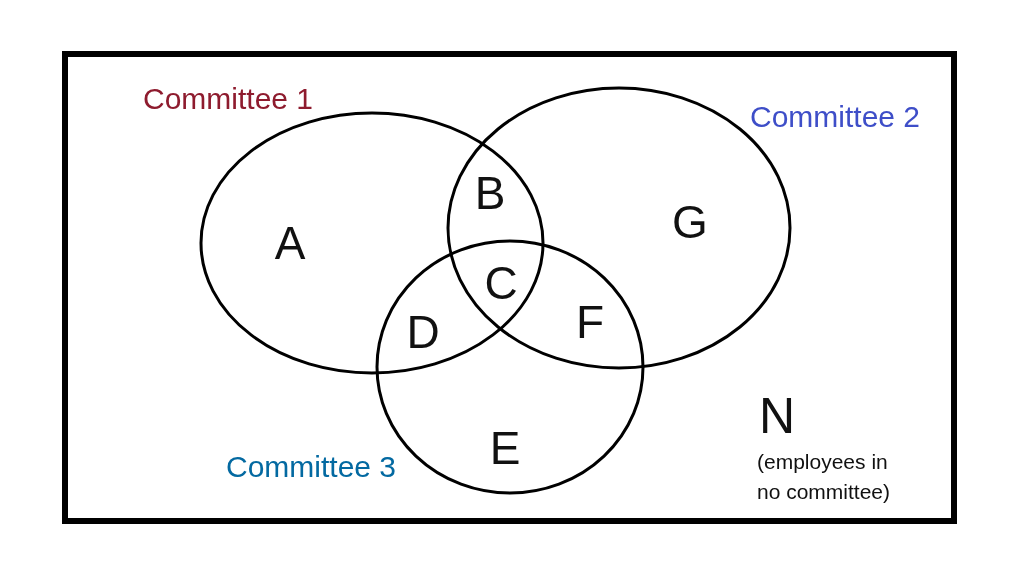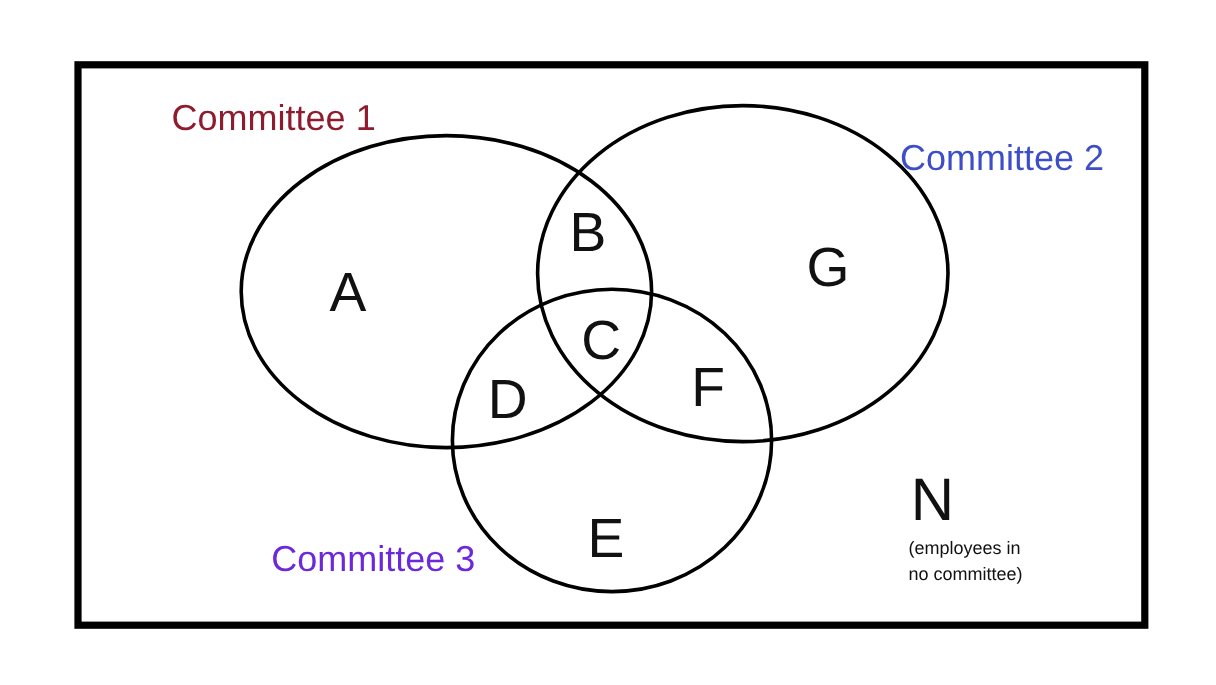--- a/index.html
+++ b/index.html
@@ -39,42 +39,42 @@
     stroke: #000000;
     stroke-width: 3px;
   }
   .committee-label {
     position: absolute;
     font-size: 30px;
     letter-spacing: 0px;
     white-space: nowrap;
   }
   .committee1-label { left: 143px; top: 82px; }
-  .committee2-label { left: 750px; top: 116px; }
+  .committee2-label { left: 750px; top: 100px; }
   .committee3-label { left: 226px; top: 450px; }
   .region {
     position: absolute;
     transform: translate(-50%, -50%);
     font-size: 46px;
     color: #111111;
     line-height: 1;
   }
   .region-a { left: 290px; top: 243px; }
   .region-b { left: 490px; top: 193px; }
   .region-c { left: 501px; top: 283px; }
   .region-d { left: 423px; top: 332px; }
   .region-e { left: 505px; top: 448px; }
   .region-f { left: 590px; top: 322px; }
   .region-g { left: 690px; top: 222px; }
   .region-n { left: 777px; top: 416px; font-size: 50px; }
   .caption {
     position: absolute;
     left: 757px;
     top: 447px;
-    font-size: 15px;
+    font-size: 21px;
     color: #111111;
     line-height: 1.43;
     white-space: nowrap;
   }
 </style>
 </head>
 <body>
 
 <div class="canvas">
 
@@ -83,21 +83,21 @@
   <svg class="shapes" viewBox="0 0 1013 571" xmlns="http://www.w3.org/2000/svg">
     <ellipse cx="372" cy="243" rx="171" ry="130"></ellipse>
     <ellipse cx="619" cy="228" rx="171" ry="140"></ellipse>
     <ellipse cx="510" cy="367" rx="133" ry="126"></ellipse>
   </svg>
 
   <div class="committee-label committee1-label" style="color: rgb(142, 27, 46);">Committee 1</div>
 
   <div class="committee-label committee2-label" style="color: rgb(62, 78, 200);">Committee 2</div>
 
-  <div class="committee-label committee3-label" style="color: #6d28d9;">Committee 3</div>
+  <div class="committee-label committee3-label" style="color: #0369a1;">Committee 3</div>
 
   <div class="region region-a">A</div>
   <div class="region region-b">B</div>
   <div class="region region-c">C</div>
   <div class="region region-d">D</div>
   <div class="region region-e">E</div>
   <div class="region region-f">F</div>
   <div class="region region-g">G</div>
 
   <div class="region region-n">N</div>

